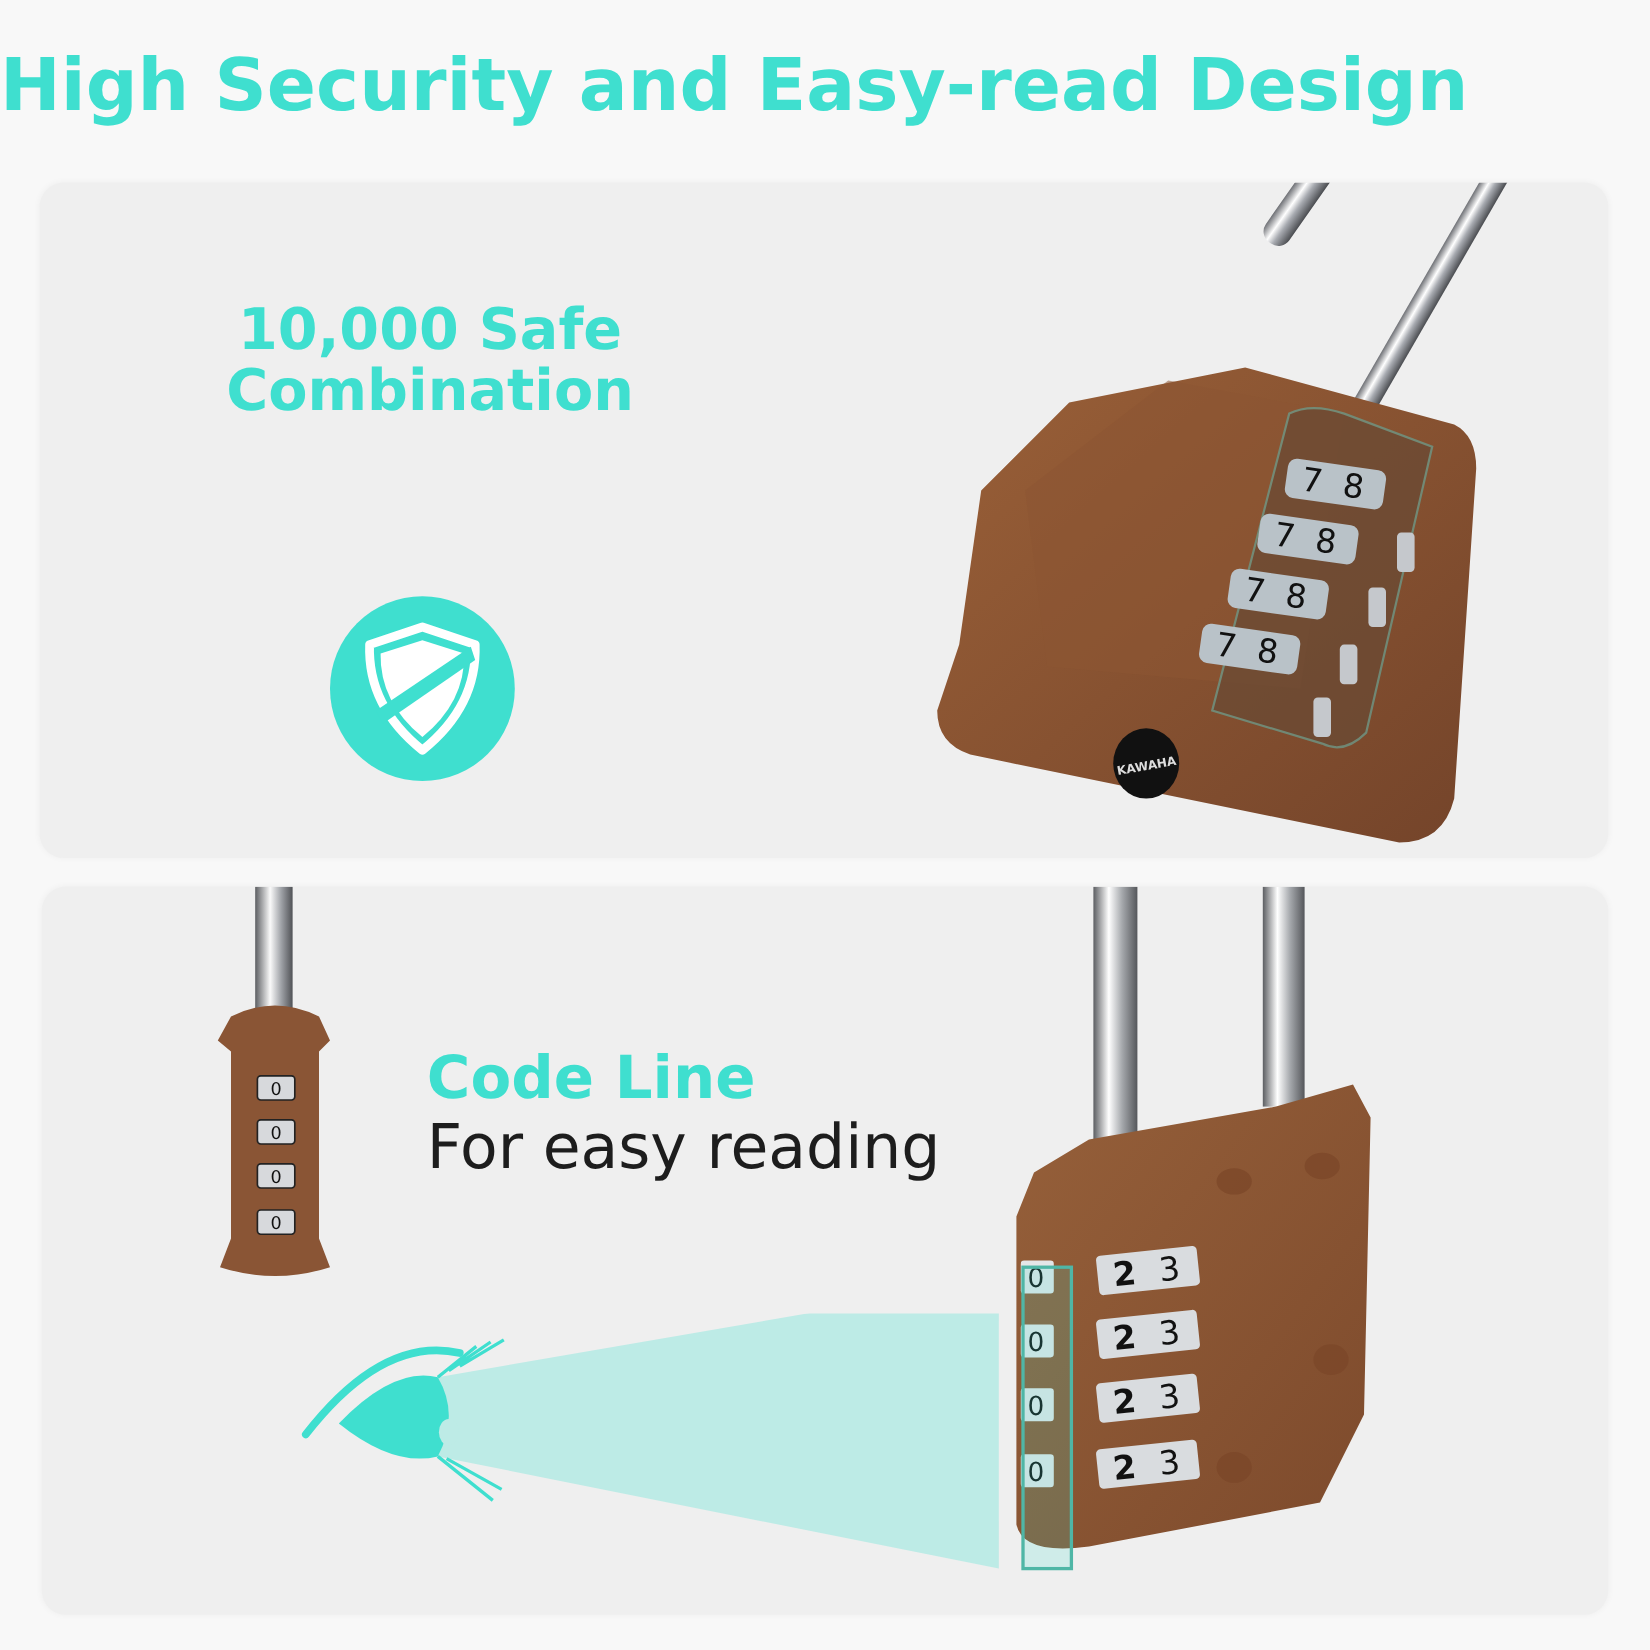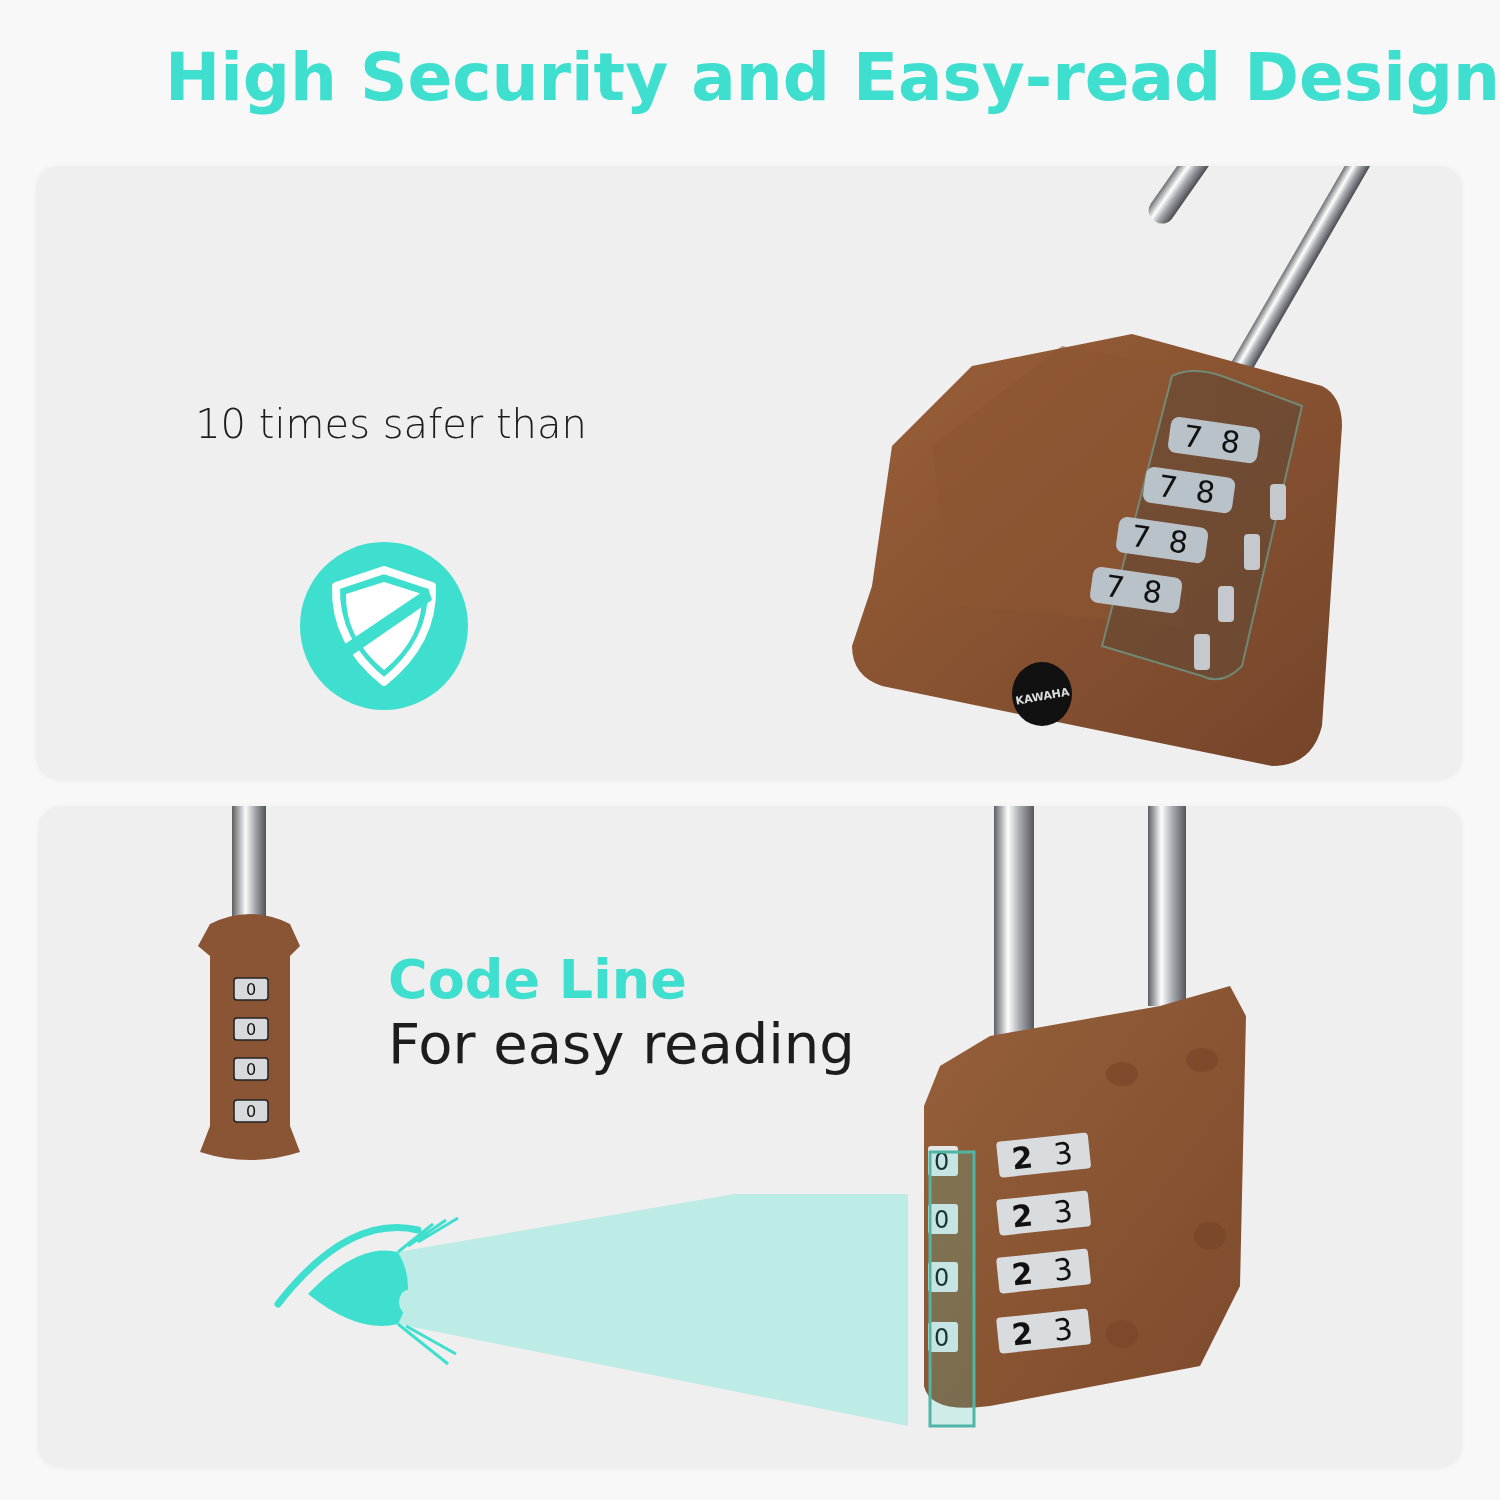--- a/index.html
+++ b/index.html
@@ -1,37 +1,40 @@
 <!DOCTYPE html>
 <html><head>
 <meta charset="utf-8">
 <style>
   html,body{margin:0;padding:0;}
   body{width:1500px;height:1500px;background:#f8f8f8;position:relative;overflow:hidden;font-family:"DejaVu Sans","Liberation Sans",sans-serif;}
-  .headline{position:absolute;left:0;top:28px;width:1500px;text-align:right;font-weight:bold;font-size:66px;letter-spacing:0px;color:#3fdfcf;line-height:100px;}
+  .headline{position:absolute;left:0;top:28px;width:1500px;text-align:left;font-weight:bold;font-size:66px;letter-spacing:0px;color:#3fdfcf;line-height:100px;}
   .panel{position:absolute;background:#efefef;border-radius:22px;box-shadow:0 0 6px rgba(0,0,0,0.04);overflow:hidden;}
   #panel1{left:36px;top:166px;width:1426px;height:614px;}
   #panel2{left:38px;top:806px;width:1424px;height:662px;}
   .feat-title{position:absolute;color:#3fdfcf;font-weight:bold;text-align:center;}
   .feat-sub{position:absolute;color:#1d1d1d;font-family:"DejaVu Sans",sans-serif;font-weight:normal;}
   #p1-title{left:150px;top:106px;width:410px;font-size:52px;line-height:56px;}
   #p1-sub{left:150px;top:230px;width:410px;text-align:center;font-size:40px;line-height:56px;font-weight:300;}
   #p1-shield{position:absolute;left:264px;top:376px;width:168px;height:168px;border-radius:50%;background:#3fdfcf;}
   #p2-title{left:350px;top:142px;font-size:54px;line-height:64px;text-align:center;}
   #p2-sub{left:350px;top:210px;font-size:56px;line-height:56px;}
   svg{position:absolute;}
 </style>
 </head>
 <body>
 
 <div class="headline">High Security and Easy-read Design</div>
 
 <div class="panel" id="panel1">
+  <div class="feat-title" id="p1-title">
+    <div>10,000 Safe</div>
+    <div>Combination</div>
+  </div>
   <div class="feat-sub" id="p1-sub">
-    <div>10 times safer than</div>
   </div>
 
   <div id="p1-shield">
     <svg width="168" height="168" viewBox="0 0 168 168" style="left:0;top:0">
       <path d="M84 28 L132 44 Q134 100 84 140 Q34 100 36 44 Z" fill="none" stroke="#fff" stroke-width="8" stroke-linejoin="round"></path>
       <path d="M84 40 L122 52 Q123 96 84 128 Q45 96 46 52 Z" fill="#fff"></path>
       <path d="M42 104 L128 46 L132 58 L48 116 Z" fill="#3fdfcf"></path>
     </svg>
   </div>
 

